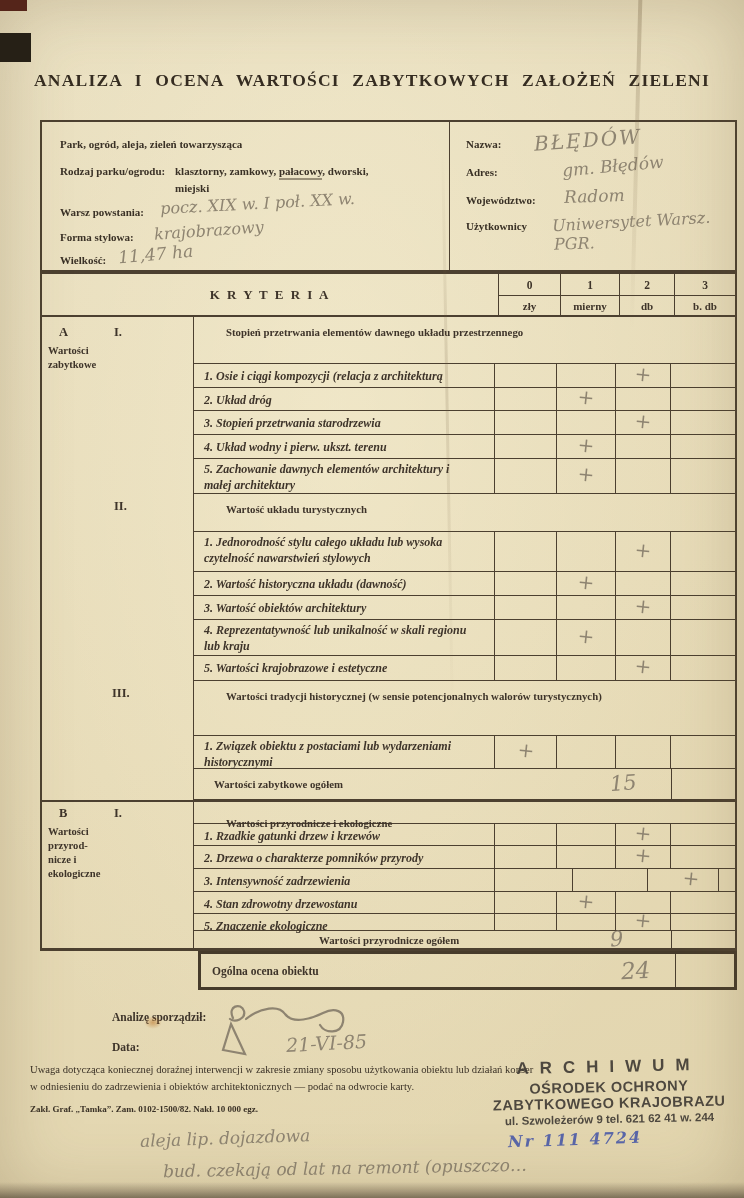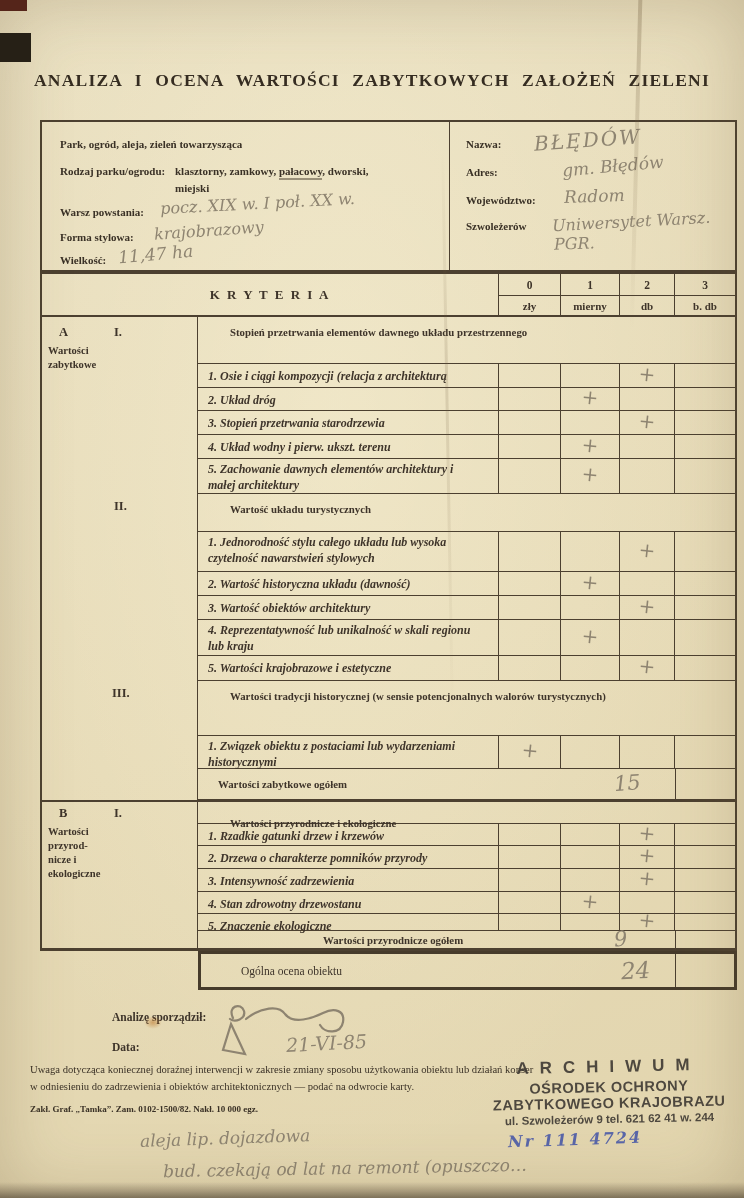--- a/index.html
+++ b/index.html
@@ -69,21 +69,21 @@
   .mark{position:absolute;left:50%;top:50%;transform:translate(-50%,-58%) rotate(6deg);
     font-family:"DejaVu Serif",serif;font-size:20px;font-weight:400;color:var(--pencil);}
   .trow.section .sec-text{padding:8px 10px 0 32px;font-size:10.8px;font-weight:700;line-height:1.4;}
   .trow.total{align-items:center;}
   .tot-label{font-size:10.8px;font-weight:700;}
   .tot-line{position:absolute;left:477px;top:0;bottom:0;border-left:1.8px solid var(--line);}
   .tot-val{position:absolute;left:416px;top:50%;transform:translateY(-54%) rotate(-4deg);font-size:21px;}
 
   
   .overall{position:absolute;left:198px;top:951px;width:539px;height:39px;border:3px solid #463b2b;display:flex;align-items:center;}
-  .overall .o-label{padding-left:40px;font-size:11.5px;font-weight:400;text-align:right;}
+  .overall .o-label{padding-left:11px;font-size:11.5px;font-weight:700;text-align:right;}
   .overall .o-line{position:absolute;left:474px;top:0;bottom:0;border-left:1.8px solid var(--line);}
   .overall .o-val{position:absolute;left:420px;top:50%;transform:translateY(-52%) rotate(-3deg);font-size:23px;}
 
   
   .f-lbl{position:absolute;font-size:11.5px;font-weight:700;}
   .sig{position:absolute;left:215px;top:998px;z-index:10;}
   .date-hw{position:absolute;left:286px;top:1032px;font-size:19px;transform:rotate(-3deg);}
   .uwaga{position:absolute;left:30px;top:1062px;width:692px;font-size:10.6px;font-weight:400;line-height:1.6;color:#3a3126;}
   .printinfo{position:absolute;left:30px;top:1104px;font-size:9px;font-weight:700;color:#3a3126;}
   .stamp{position:absolute;left:478px;top:1057px;width:262px;color:var(--stamp);opacity:.9;
@@ -130,21 +130,21 @@
 
     <div class="lbl" style="left:424px;top:16px;">Nazwa:</div>
     <div class="hand hw" style="left:492px;top:6px;font-size:20px;letter-spacing:2px;transform:rotate(-4deg);">BŁĘDÓW</div>
 
     <div class="lbl" style="left:424px;top:44px;">Adres:</div>
     <div class="hand hw" style="left:520px;top:34px;font-size:17px;transform:rotate(-5deg);">gm. Błędów</div>
 
     <div class="lbl" style="left:424px;top:72px;">Województwo:</div>
     <div class="hand hw" style="left:522px;top:64px;font-size:17px;transform:rotate(-2deg);">Radom</div>
 
-    <div class="lbl" style="left:424px;top:98px;">Szwoleżerów</div>
+    <div class="lbl" style="left:424px;top:98px;">Użytkownicy</div>
     <div class="hand hw" style="left:510px;top:90px;font-size:16px;transform:rotate(-3deg);">Uniwersytet Warsz.</div>
     <div class="hand hw" style="left:512px;top:112px;font-size:16px;transform:rotate(-2deg);">PGR.</div>
   </div>
 
   <div class="tbl">
     <div class="tbl-head">
       <div class="kr-cell">K R Y T E R I A</div>
       <div class="sh w0">
         <div class="n">0</div>
         <div class="t">zły</div>
@@ -306,21 +306,21 @@
           </div>
           <div class="trow item" style="height: 23px;">
             <div class="crit">2. Drzewa o charakterze pomników przyrody</div>
             <div class="score c0"></div>
             <div class="score c1"></div>
             <div class="score c2">
               <span class="mark">+</span>
             </div>
             <div class="score c3"></div>
           </div>
-          <div class="trow item" style="height: 23px;">
+          <div class="trow item" style="height: 23px; gap: 16px;">
             <div class="crit">3. Intensywność zadrzewienia</div>
             <div class="score c0"></div>
             <div class="score c1"></div>
             <div class="score c2">
               <span class="mark">+</span>
             </div>
             <div class="score c3"></div>
           </div>
           <div class="trow item" style="height: 22px;">
             <div class="crit">4. Stan zdrowotny drzewostanu</div>

